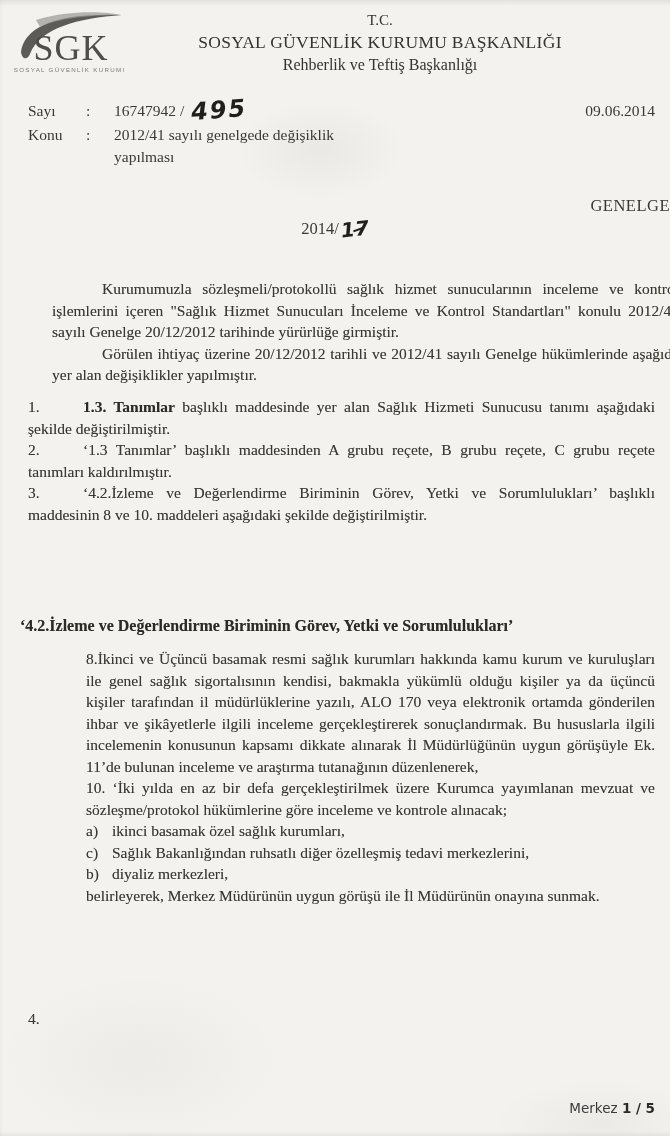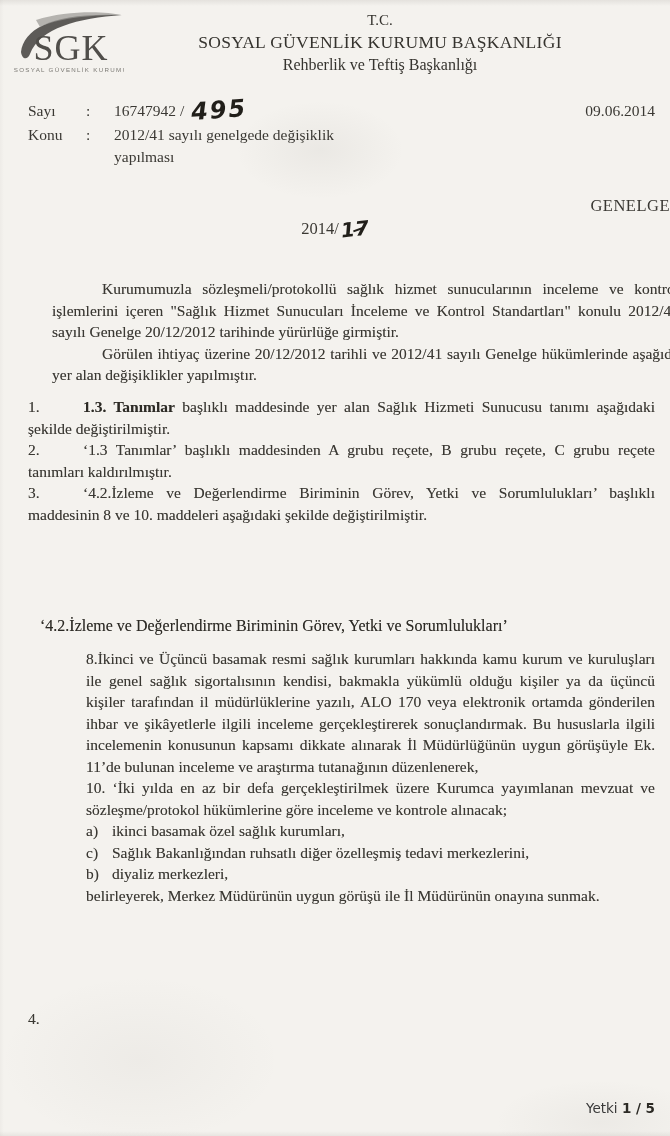--- a/index.html
+++ b/index.html
@@ -46,22 +46,22 @@
   .numbered { position:relative; text-indent:55px; }
   .numbered .num { position:absolute; left:0; top:0; text-indent:0; }
   .deflead { text-indent:28px; }
   b, .bold { font-weight:bold; color:#2c2a25; }
 
   .g-intro  { position:absolute; left:28px; top:278px; width:627px;margin-left:24px; }
   .g-items  { position:absolute; left:28px; top:396px; width:627px; }
   .mb-def   { margin-top:17px; }
   .mb-it2   { margin-top:3px;  }
   .mb-it3   { margin-top:13px; }
-  .heading42 { position:absolute; left:40px; top:617px; width:627px;
-               font-weight:normal; font-size:16px; color:#2c2a25;
+  .heading42 { position:absolute; left:20px; top:617px; width:627px;
+               font-weight:bold; font-size:16px; color:#2c2a25;
                text-shadow:0 0 0.4px rgba(62,60,54,0.45); }
   .g-block  { position:absolute; left:86px; top:648px; width:569px; }
   .listline { text-align:left; }
   .listline .marker { display:inline-block; width:26px; }
   .g-item4  { position:absolute; left:28px; top:1008px; width:627px; }
 
   .footer { position:absolute; right:15px; top:1100px; font-family:"DejaVu Sans", sans-serif;
             font-size:13.5px; color:#3a3a3a; }
 </style>
 </head>
@@ -137,17 +137,17 @@
     <p class="body">belirleyerek, Merkez Müdürünün uygun görüşü ile İl Müdürünün onayına sunmak.</p>
   </div>
 
   <div class="g-item4">
     <p class="body numbered">
       <span class="num">4.</span>
     </p>
   </div>
 
   <div class="footer">
-    <span>Yetki</span>
+    <span>Merkez</span>
     <b>1 / 5</b>
   </div>
 
 </div>
 
 </body></html>

